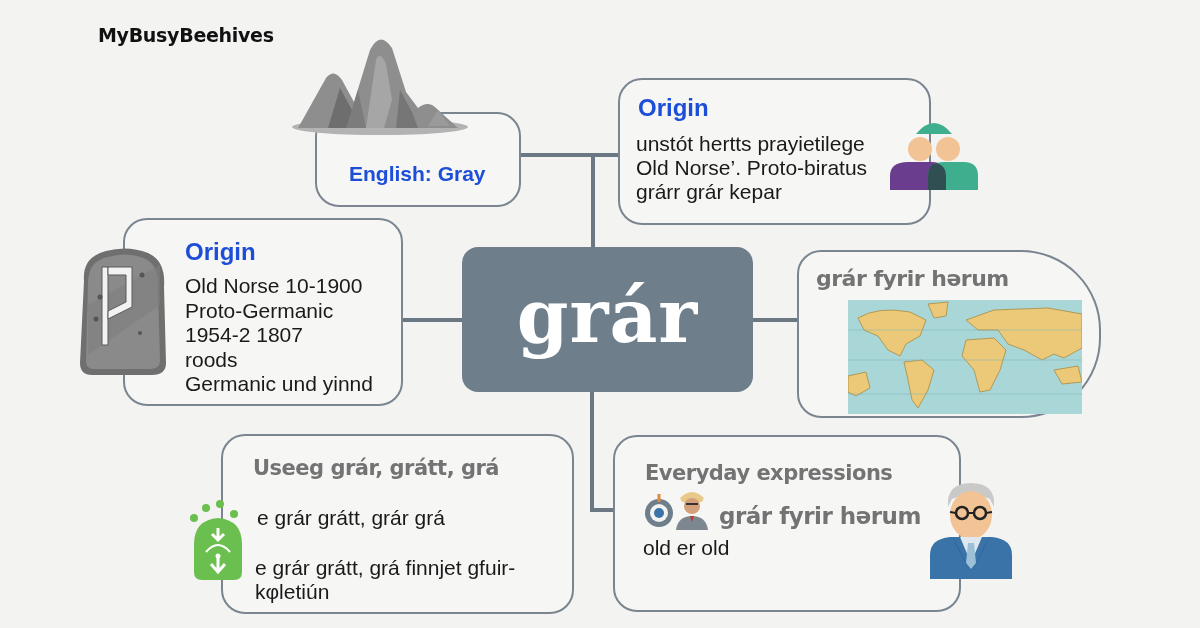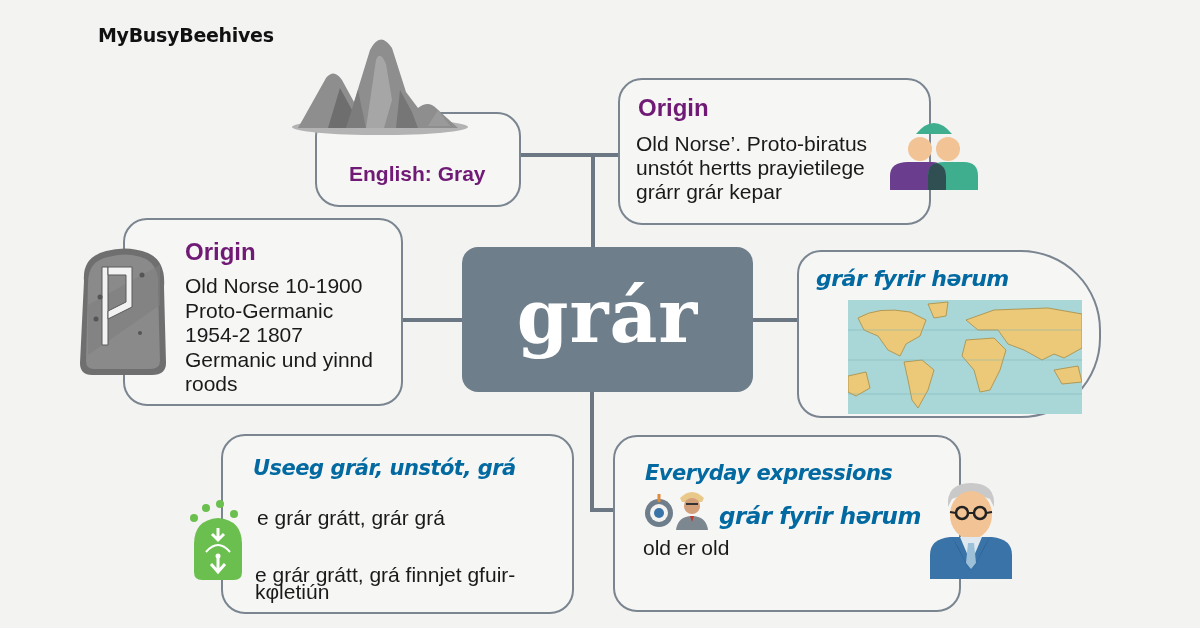--- a/index.html
+++ b/index.html
@@ -21,23 +21,23 @@
   }
   .center-box {
     position:absolute; left:462px; top:247px; width:291px; height:145px;
     background:#6e7e8b; border-radius:16px;
     display:flex; align-items:center; justify-content:center;
   }
   .center-word {
     font-family:"DejaVu Serif", serif; font-weight:bold; color:#fff;
     font-size:74px; letter-spacing:1px; margin-top:-8px;
   }
-  .title { font-weight:bold; font-size:24px; color:#701a75; }
+  .title { font-weight:bold; font-size:24px; color:#1d4ed8; }
   .text { font-size:21px; line-height:24px; color:#1a1a1a; }
-  .title-sans { font-family:"DejaVu Sans", sans-serif; font-weight:bold; color:#0369a1;font-style:italic; }
+  .title-sans { font-family:"DejaVu Sans", sans-serif; font-weight:bold; color:#737373; }
   svg { display:block; }
 </style>
 </head>
 <body>
 
 <div class="abs brand">MyBusyBeehives</div>
 
 <div class="line" style="left:520px; top:153px; width:98px; height:4px;"></div>
 <div class="line" style="left:591px; top:153px; width:4px; height:96px;"></div>
 <div class="line" style="left:402px; top:318px; width:62px; height:4px;"></div>
@@ -57,22 +57,22 @@
     <path d="M78 98 L88 30 Q92 20 98 34 L104 70 L96 98 Z" fill="#a6a6a6"></path>
     <path d="M108 98 L112 60 L124 82 L130 98 Z" fill="#767676"></path>
     <path d="M140 96 L150 80 L162 96 Z" fill="#9a9a9a"></path>
     <path d="M58 98 L70 60 L78 98 Z" fill="#7c7c7c"></path>
   </svg>
 </div>
 
 <div class="box" style="left:618px; top:78px; width:313px; height:147px;">
   <div class="abs title" style="left:18px; top:14px;">Origin</div>
   <div class="abs text" style="left:16px; top:52px; width:260px;">
+    <div>unstót hertts prayietilege</div>
     <div>Old Norse’. Proto-biratus</div>
-    <div>unstót hertts prayietilege</div>
     <div>grárr grár kepar</div>
   </div>
 </div>
 
 <div class="abs" style="left:888px; top:112px; width:92px; height:78px;">
   <svg width="92" height="78" viewBox="0 0 92 78">
     <path d="M28 22 Q46 0 64 22 Z" fill="#3fae8f"></path>
     <circle cx="32" cy="37" r="12" fill="#f2c394"></circle>
     <circle cx="60" cy="37" r="12" fill="#f2c394"></circle>
     <path d="M2 78 L2 64 Q2 50 20 50 L44 50 Q58 50 58 64 L58 78 Z" fill="#6a3d8e"></path>
@@ -80,22 +80,22 @@
     <path d="M40 78 L40 64 Q40 52 49 51 Q58 54 58 64 L58 78 Z" fill="#2f4f52"></path>
   </svg>
 </div>
 
 <div class="box" style="left:123px; top:218px; width:280px; height:188px;">
   <div class="abs title" style="left:60px; top:18px;">Origin</div>
   <div class="abs text" style="left:60px; top:54px; width:210px; line-height:24.5px;">
     <div>Old Norse 10-1900</div>
     <div>Proto-Germanic</div>
     <div>1954-2 1807</div>
+    <div>roods</div>
     <div>Germanic und yinnd</div>
-    <div>roods</div>
   </div>
 </div>
 
 <div class="abs" style="left:76px; top:245px; width:94px; height:132px;">
   <svg width="94" height="132" viewBox="0 0 94 132">
     <path d="M8 36 Q6 12 30 6 Q52 0 72 8 Q90 16 88 42 L90 118 Q90 130 76 130 L16 130 Q4 130 4 118 Z" fill="#6f6f6f"></path>
     <path d="M12 38 Q12 16 32 12 Q52 6 70 14 Q84 22 82 44 L84 116 Q84 124 74 124 L18 124 Q10 124 10 116 Z" fill="#8a8a8a"></path>
     <path d="M12 60 L84 20 L84 60 L12 110 Z" fill="#7e7e7e" opacity="0.6"></path>
     <path d="M26 22 L32 22 L32 100 L26 100 Z" fill="#f2f2f2" stroke="#5a5a5a" stroke-width="1"></path>
     <path d="M32 22 L56 22 L56 62 L32 74 L32 66 L50 57 L50 30 L32 30 Z" fill="#f2f2f2" stroke="#5a5a5a" stroke-width="1"></path>
@@ -121,23 +121,23 @@
     <path d="M56 62 L74 60 L86 70 L80 90 L70 108 L64 100 L60 80 Z" fill="#ecc978" stroke="#a88b43" stroke-width="0.8"></path>
     <path d="M118 20 L146 10 L200 8 L234 14 L234 48 L216 58 L206 54 L194 60 L176 50 L160 44 L150 30 L130 30 Z" fill="#ecc978" stroke="#a88b43" stroke-width="0.8"></path>
     <path d="M118 40 L146 38 L158 50 L152 70 L142 90 L132 92 L126 70 L114 56 Z" fill="#ecc978" stroke="#a88b43" stroke-width="0.8"></path>
     <path d="M0 76 L18 72 L22 88 L8 96 L0 92 Z" fill="#ecc978" stroke="#a88b43" stroke-width="0.8"></path>
     <path d="M206 70 L230 66 L234 82 L214 84 Z" fill="#ecc978" stroke="#a88b43" stroke-width="0.8"></path>
     <path d="M0 60 L234 60 M0 30 L234 30 M0 94 L234 94" stroke="#7fb3b8" stroke-width="0.5" fill="none"></path>
   </svg>
 </div>
 
 <div class="box" style="left:221px; top:434px; width:353px; height:180px;">
-  <div class="abs title-sans" style="left:30px; top:20px; font-size:21px; letter-spacing:-0.5px;">Useeg grár, unstót, grá</div>
+  <div class="abs title-sans" style="left:30px; top:20px; font-size:21px; letter-spacing:-0.5px;">Useeg grár, grátt, grá</div>
   <div class="abs text" style="left:34px; top:70px; font-size:21px;">e grár grátt, grár grá</div>
-  <div class="abs text" style="left:32px; top:127px; font-size:21px;">e grár grátt, grá finnjet gfuir-</div>
+  <div class="abs text" style="left:32px; top:120px; font-size:21px;">e grár grátt, grá finnjet gfuir-</div>
   <div class="abs text" style="left:32px; top:144px; font-size:21px;">kφletiún</div>
 </div>
 
 <div class="abs" style="left:188px; top:494px; width:60px; height:90px;">
   <svg width="60" height="90" viewBox="0 0 60 90">
     <circle cx="6" cy="24" r="4" fill="#6bbf4e"></circle>
     <circle cx="18" cy="14" r="4" fill="#6bbf4e"></circle>
     <circle cx="32" cy="10" r="4" fill="#6bbf4e"></circle>
     <circle cx="46" cy="20" r="4" fill="#6bbf4e"></circle>
     <path d="M6 50 Q6 26 30 24 Q54 26 54 50 L54 78 Q54 86 46 86 L14 86 Q6 86 6 78 Z" fill="#6bbf4e"></path>

